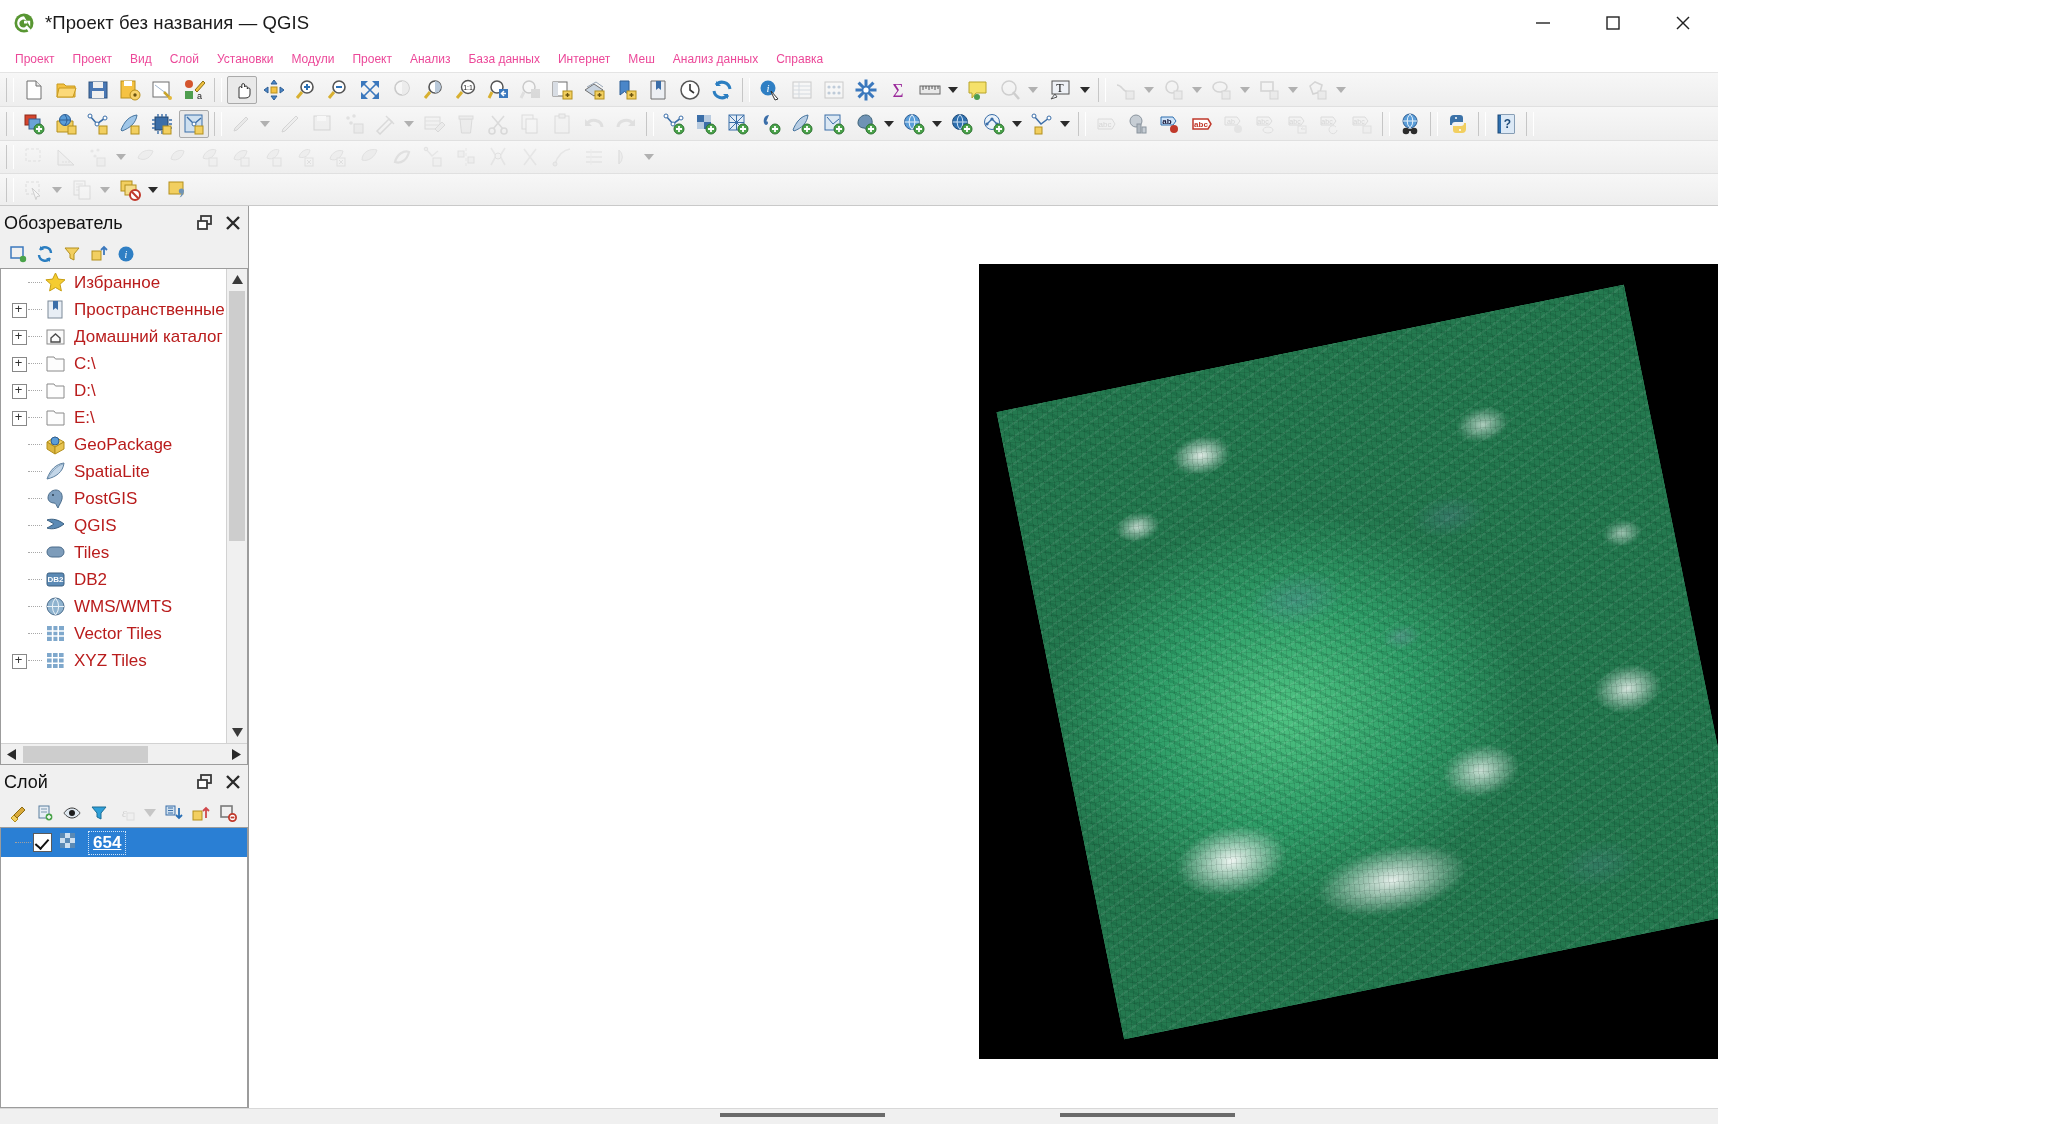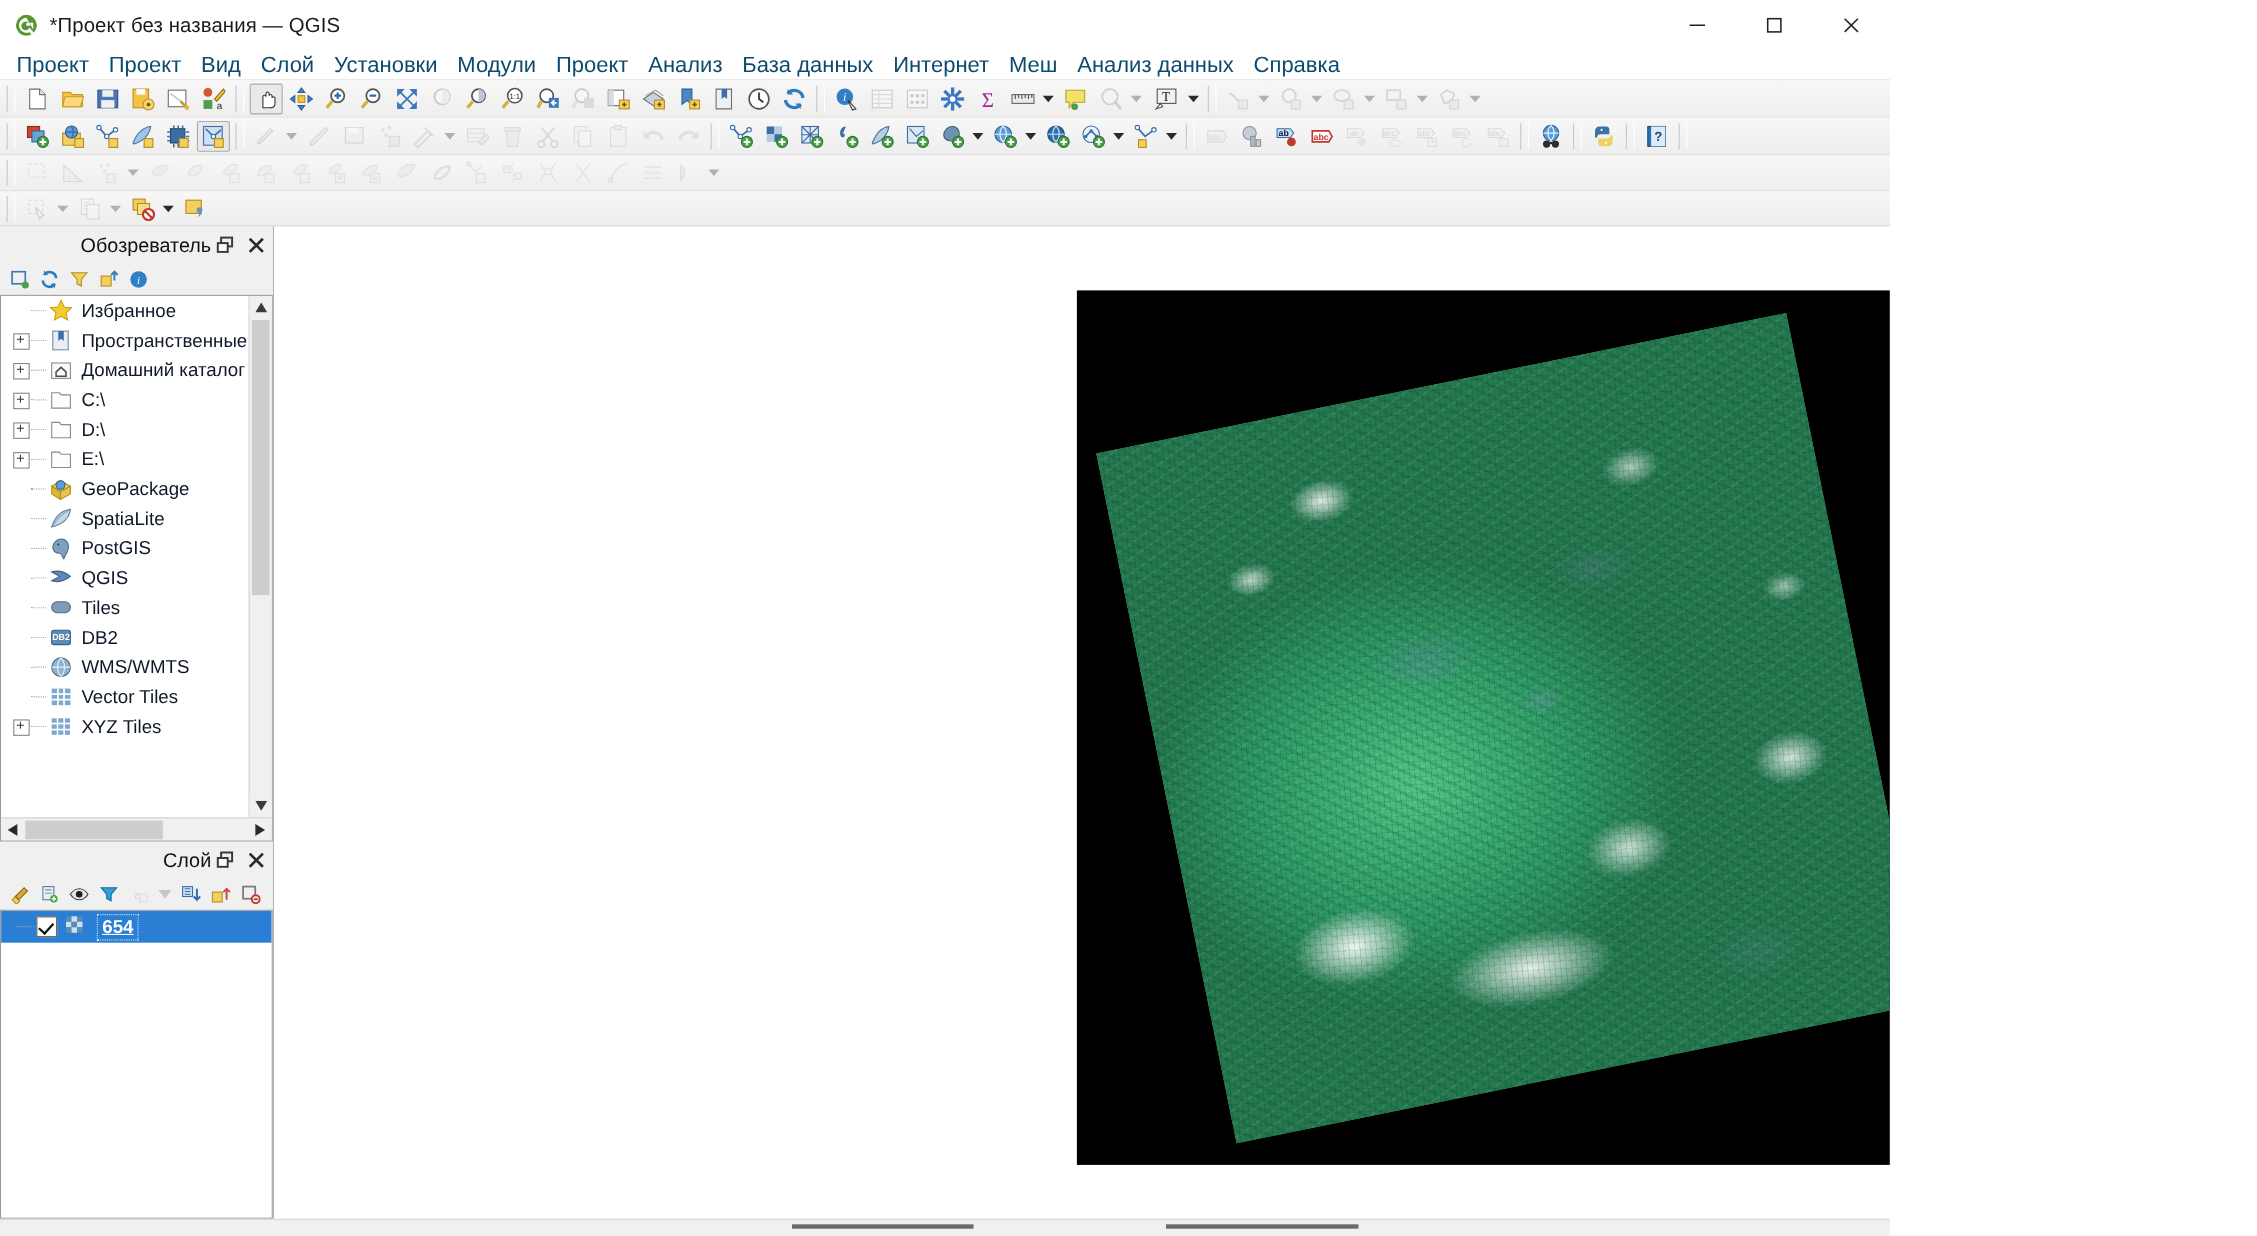--- a/index.html
+++ b/index.html
@@ -44,21 +44,21 @@
 
   
   .menubar {
     height: 27px; flex: 0 0 27px;
     background: #ffffff;
     display: flex; align-items: center;
     padding-left: 6px;
     border-bottom: 1px solid #e4e4e4;
   }
   .menuitem {
-    font-size: 20px; color: #0c4a6e;
+    font-size: 12px; color: #ec4899;
     padding: 2px 9px; height: 25px; line-height: 21px;
     white-space: nowrap;
   }
 
   
   .toolbars { background: #f3f3f3; flex: 0 0 auto; }
   .toolrow {
     display: flex; align-items: center;
     height: 34px; padding: 0 2px;
     background: linear-gradient(#f7f7f7,#eeeeee);
@@ -100,21 +100,21 @@
   .leftdock {
     width: 249px; flex: 0 0 249px;
     display: flex; flex-direction: column;
     background: #f0f0f0;
     border-right: 1px solid #9c9c9c;
   }
   .panel { display: flex; flex-direction: column; min-height: 0; }
   .panel-title {
     height: 34px; flex: 0 0 34px;
     display: flex; align-items: center;
-    padding-left: 4px; background: #f0f0f0; text-align: right;
+    padding-left: 4px; background: #f0f0f0;
   }
   .panel-title .ptxt { font-size: 18px; color: #111; flex: 1 1 auto; }
   .ptbtn {
     width: 26px; height: 26px; margin-right: 2px;
     display:flex;align-items:center;justify-content:center;flex:0 0 26px;
   }
   .panel-tools {
     height: 28px; flex: 0 0 28px;
     display: flex; align-items: center; padding-left: 6px;
     background: #f0f0f0;
@@ -128,21 +128,21 @@
   .ptool.narrow { width: 18px; flex-basis: 18px; }
 
   .tree {
     flex: 1 1 auto; background: #ffffff;
     border: 1px solid #9c9c9c; margin: 0 0 0 0;
     position: relative; overflow: hidden;
   }
   .tree-inner { position:absolute; inset:0 21px 21px 0; overflow:hidden; }
   .trow {
     height: 27px; display: flex; align-items: center;
-    padding-left: 10px; font-size: 17px; color: #0f172a;
+    padding-left: 10px; font-size: 17px; color: #b91c1c;
     white-space: nowrap;
   }
   .texp {
     width: 15px; height: 15px; flex: 0 0 15px;
     margin-right: 2px; position: relative;
   }
   .texp.has::before {
     content:""; position:absolute; left:1px; top:1px;
     width:13px;height:13px;border:1px solid #888;background:#fff;
   }

